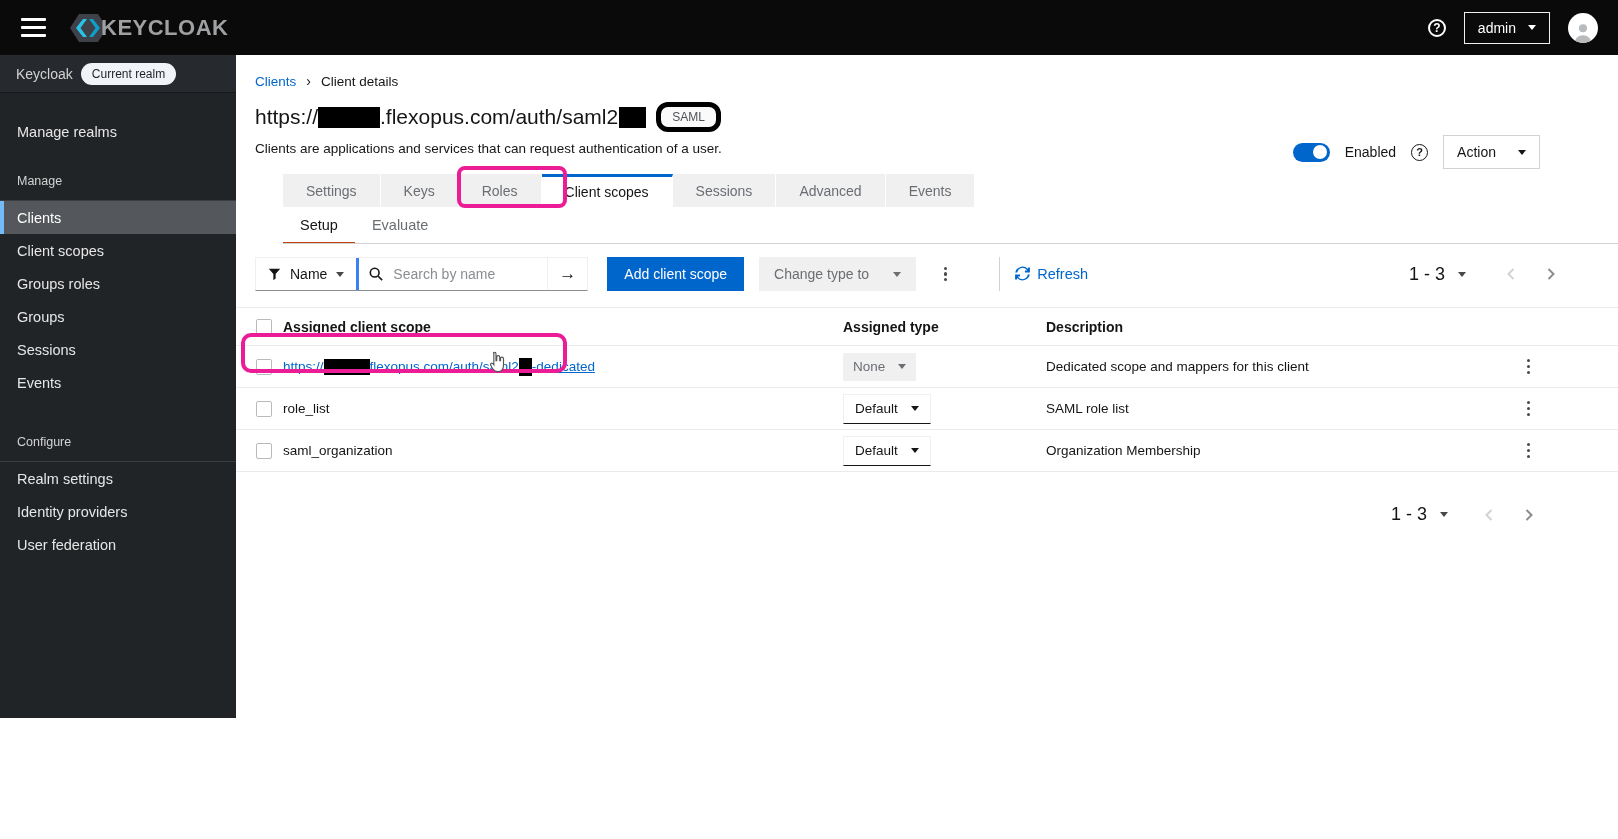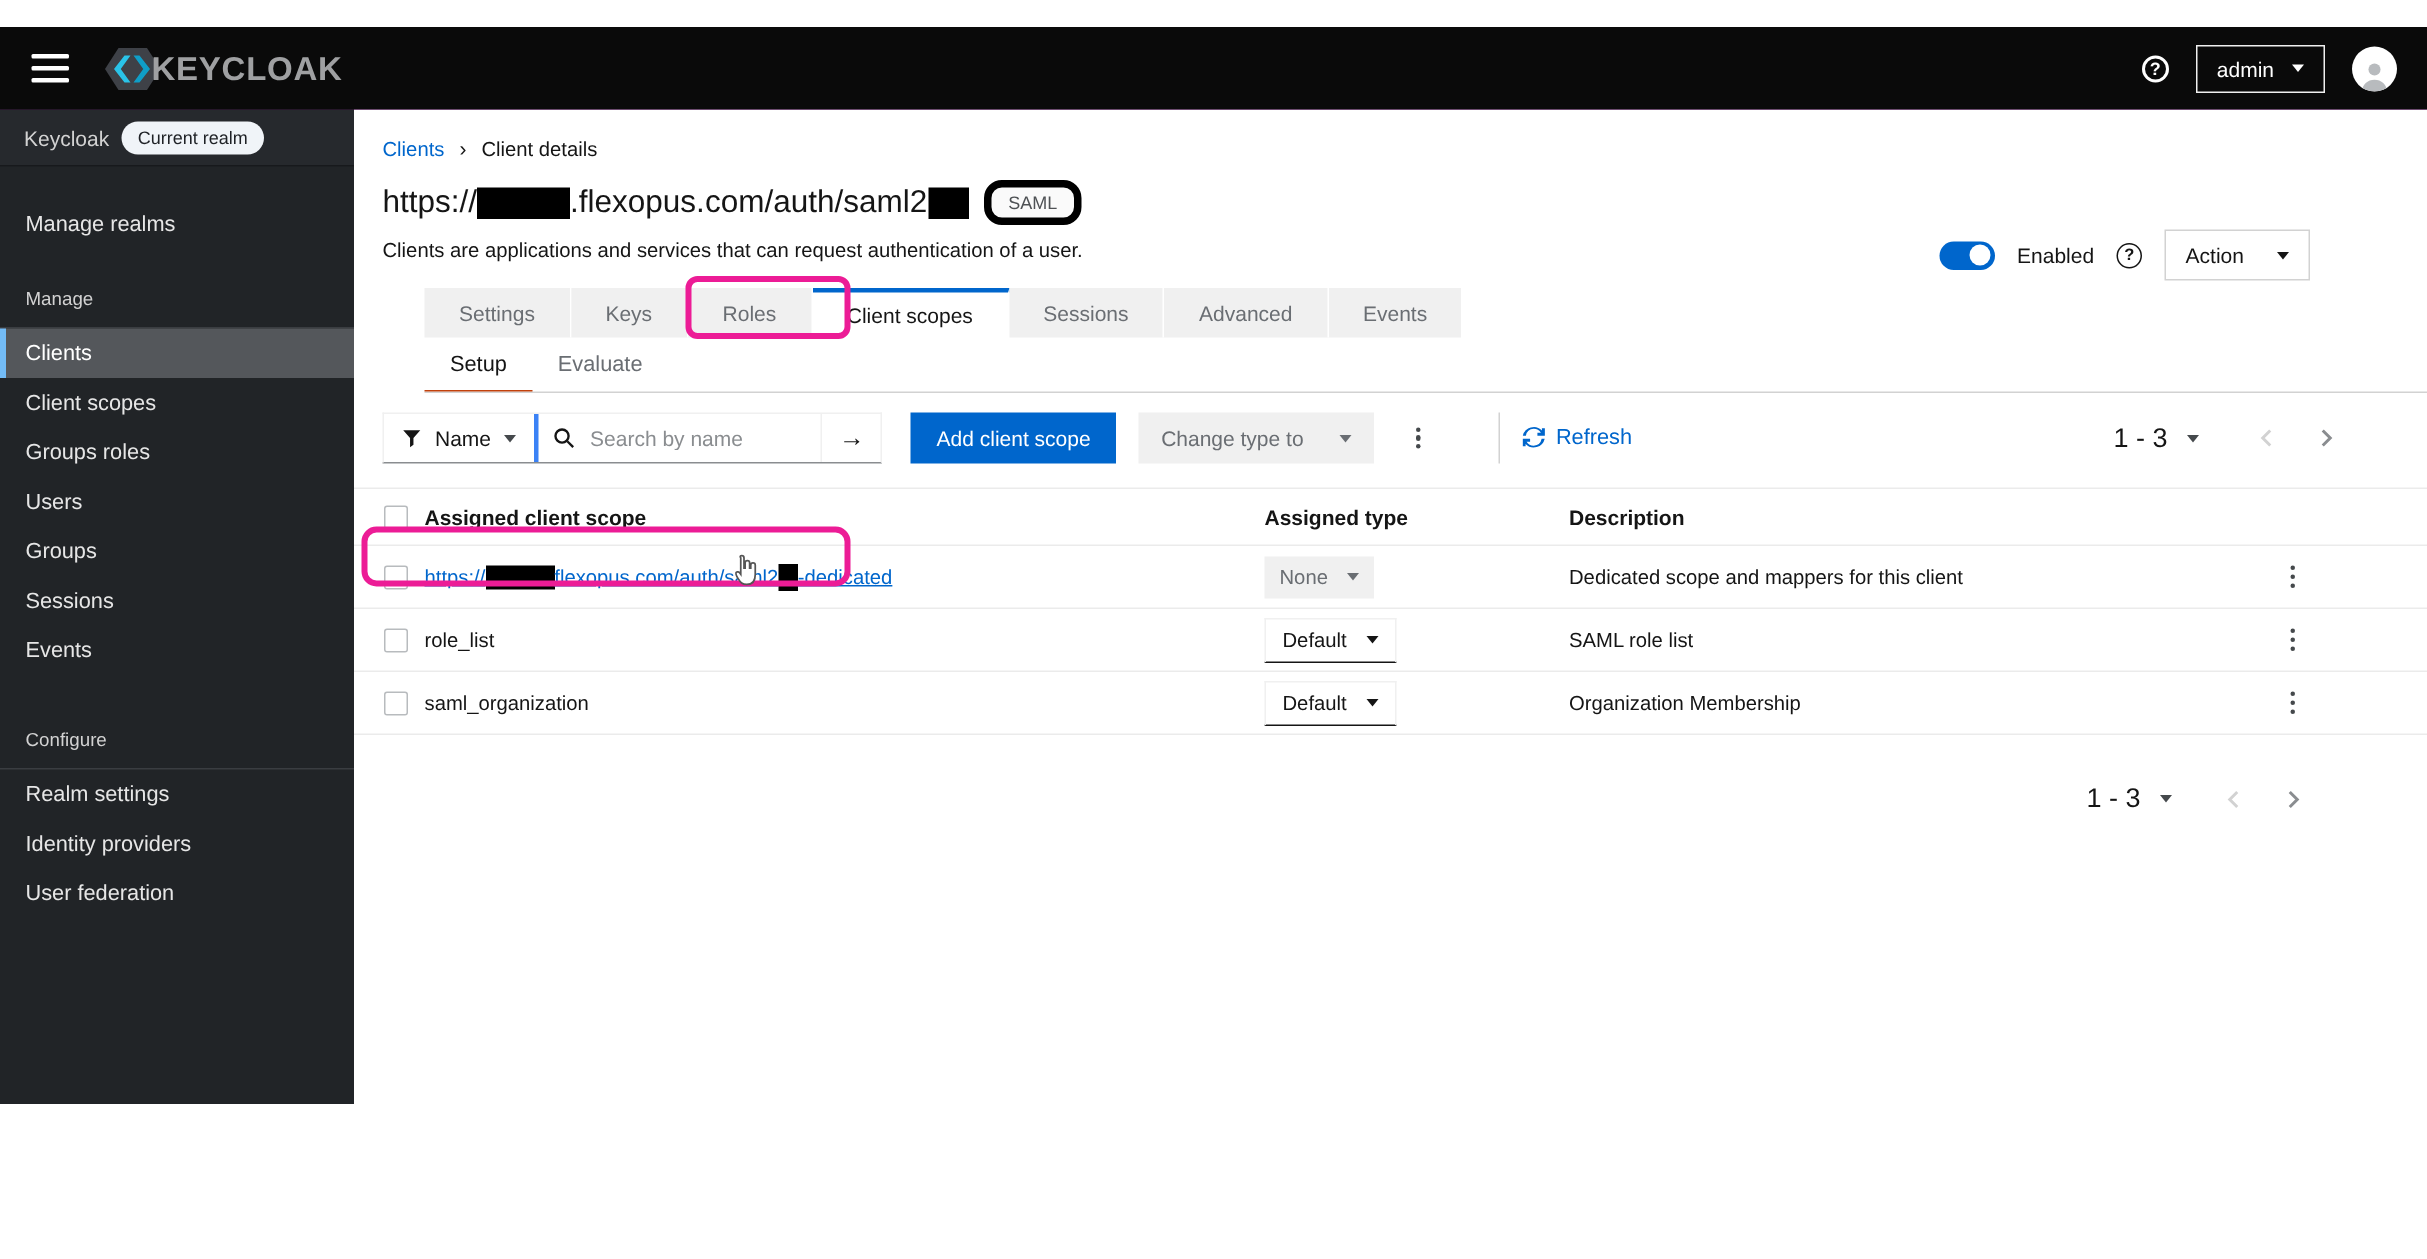--- a/index.html
+++ b/index.html
@@ -1,18 +1,18 @@
 <!DOCTYPE html>
 <html><head>
 <meta charset="utf-8">
 <style>
   * { box-sizing: border-box; }
   html,body { margin:0; padding:0; background:#fff; }
   .page { position:relative; width:1618px; height:718px; overflow:hidden;
-          font-family:"Liberation Sans", sans-serif; color:#151515; background:#a21caf;margin-top:18px; }
+          font-family:"Liberation Sans", sans-serif; color:#151515; background:#a3a3a3; }
 
   
   .masthead { position:absolute; top:0; left:0; width:100%; height:55px; background:#0a0a0a;
               display:flex; align-items:center; z-index:10; }
   .hamburger { margin-left:15px; padding:6px; cursor:pointer; }
   .hamburger .bar { width:25px; height:3px; background:#fff; border-radius:1px; margin:5px 0; }
   .brand { display:flex; align-items:center; margin-left:16px; }
   .brand-text { font-size:22px; font-weight:700; color:#9fa0a2; letter-spacing:.5px; margin-left:-7px; }
   .mast-right { margin-left:auto; display:flex; align-items:center; gap:18px; margin-right:20px; }
   .help-circle-light { width:18px; height:18px; border:2px solid #fff; border-radius:50%; color:#fff;
@@ -164,21 +164,20 @@
       <span>Keycloak</span>
       <span class="realm-badge">Current realm</span>
     </div>
     <nav>
       <div class="nav-item" style="margin-top:12px">Manage realms</div>
       <div class="nav-group-label">Manage</div>
       <div class="nav-divider"></div>
       <div class="nav-item selected">Clients</div>
       <div class="nav-item">Client scopes</div>
       <div class="nav-item">Groups roles</div>
-      <div class="nav-item">Users</div>
       <div class="nav-item">Groups</div>
       <div class="nav-item">Sessions</div>
       <div class="nav-item">Events</div>
       <div class="nav-group-label cfg">Configure</div>
       <div class="nav-divider"></div>
       <div class="nav-item">Realm settings</div>
       <div class="nav-item">Identity providers</div>
       <div class="nav-item">User federation</div>
     </nav>
   </aside>

